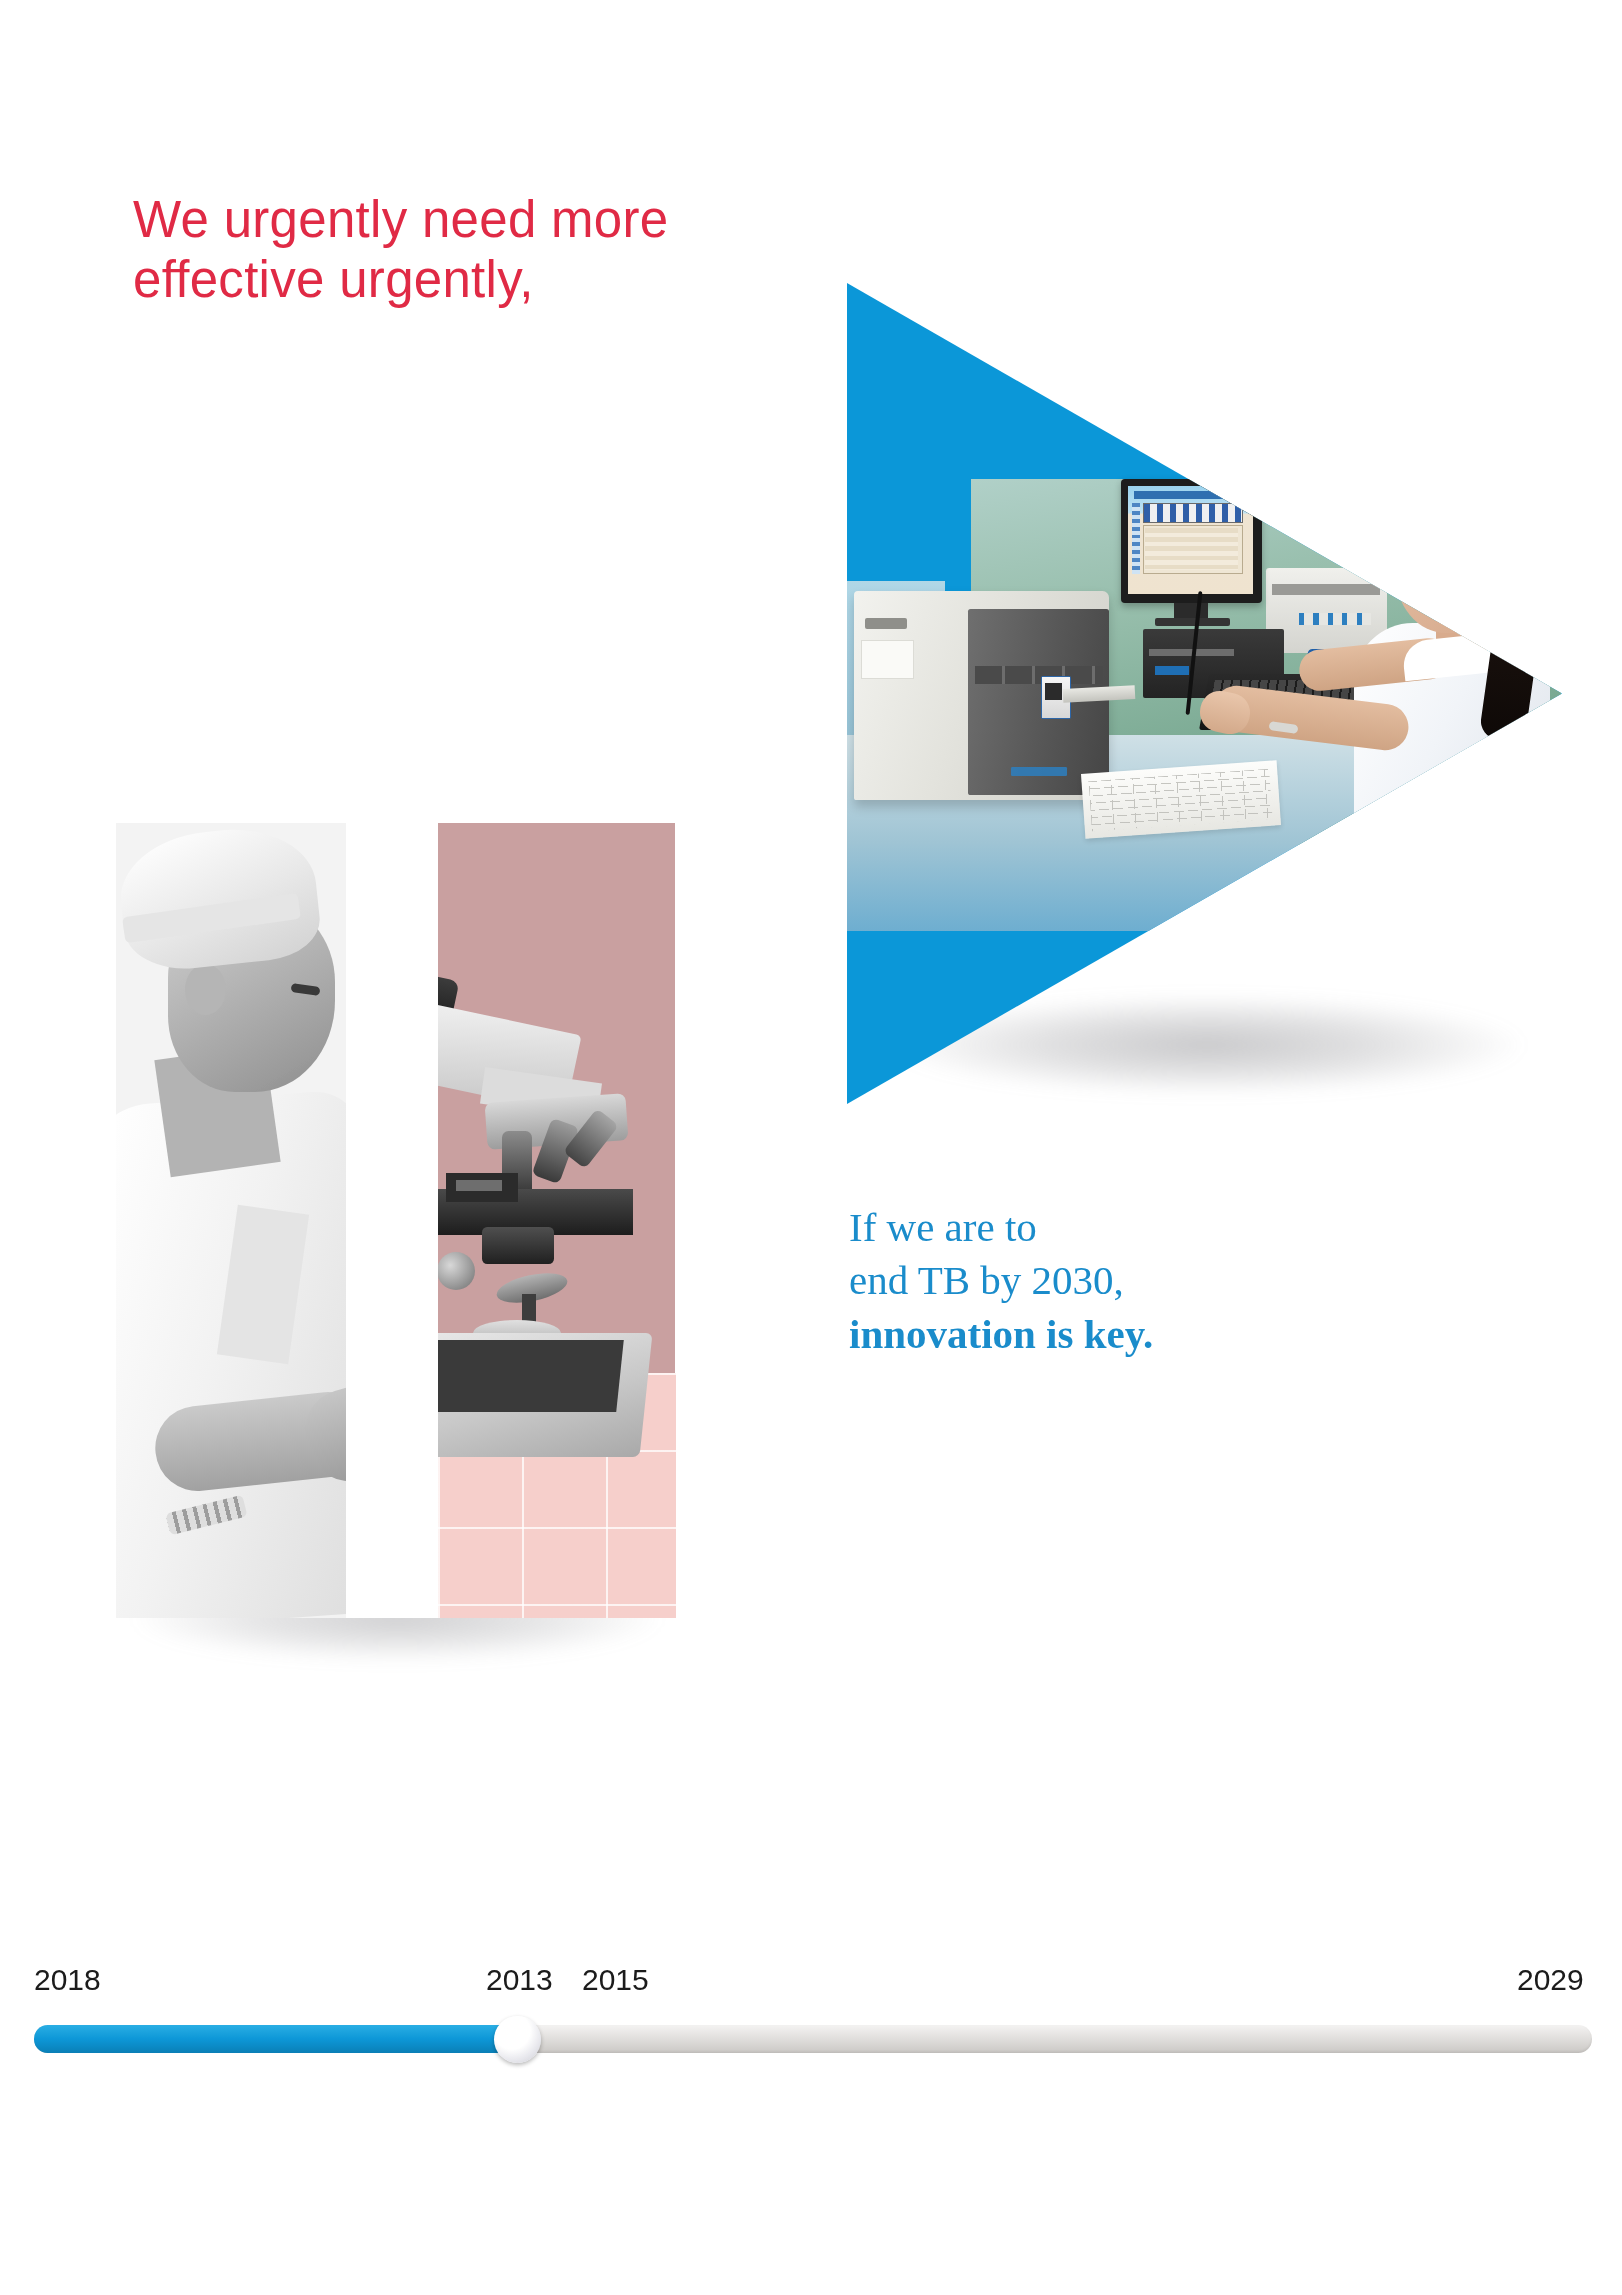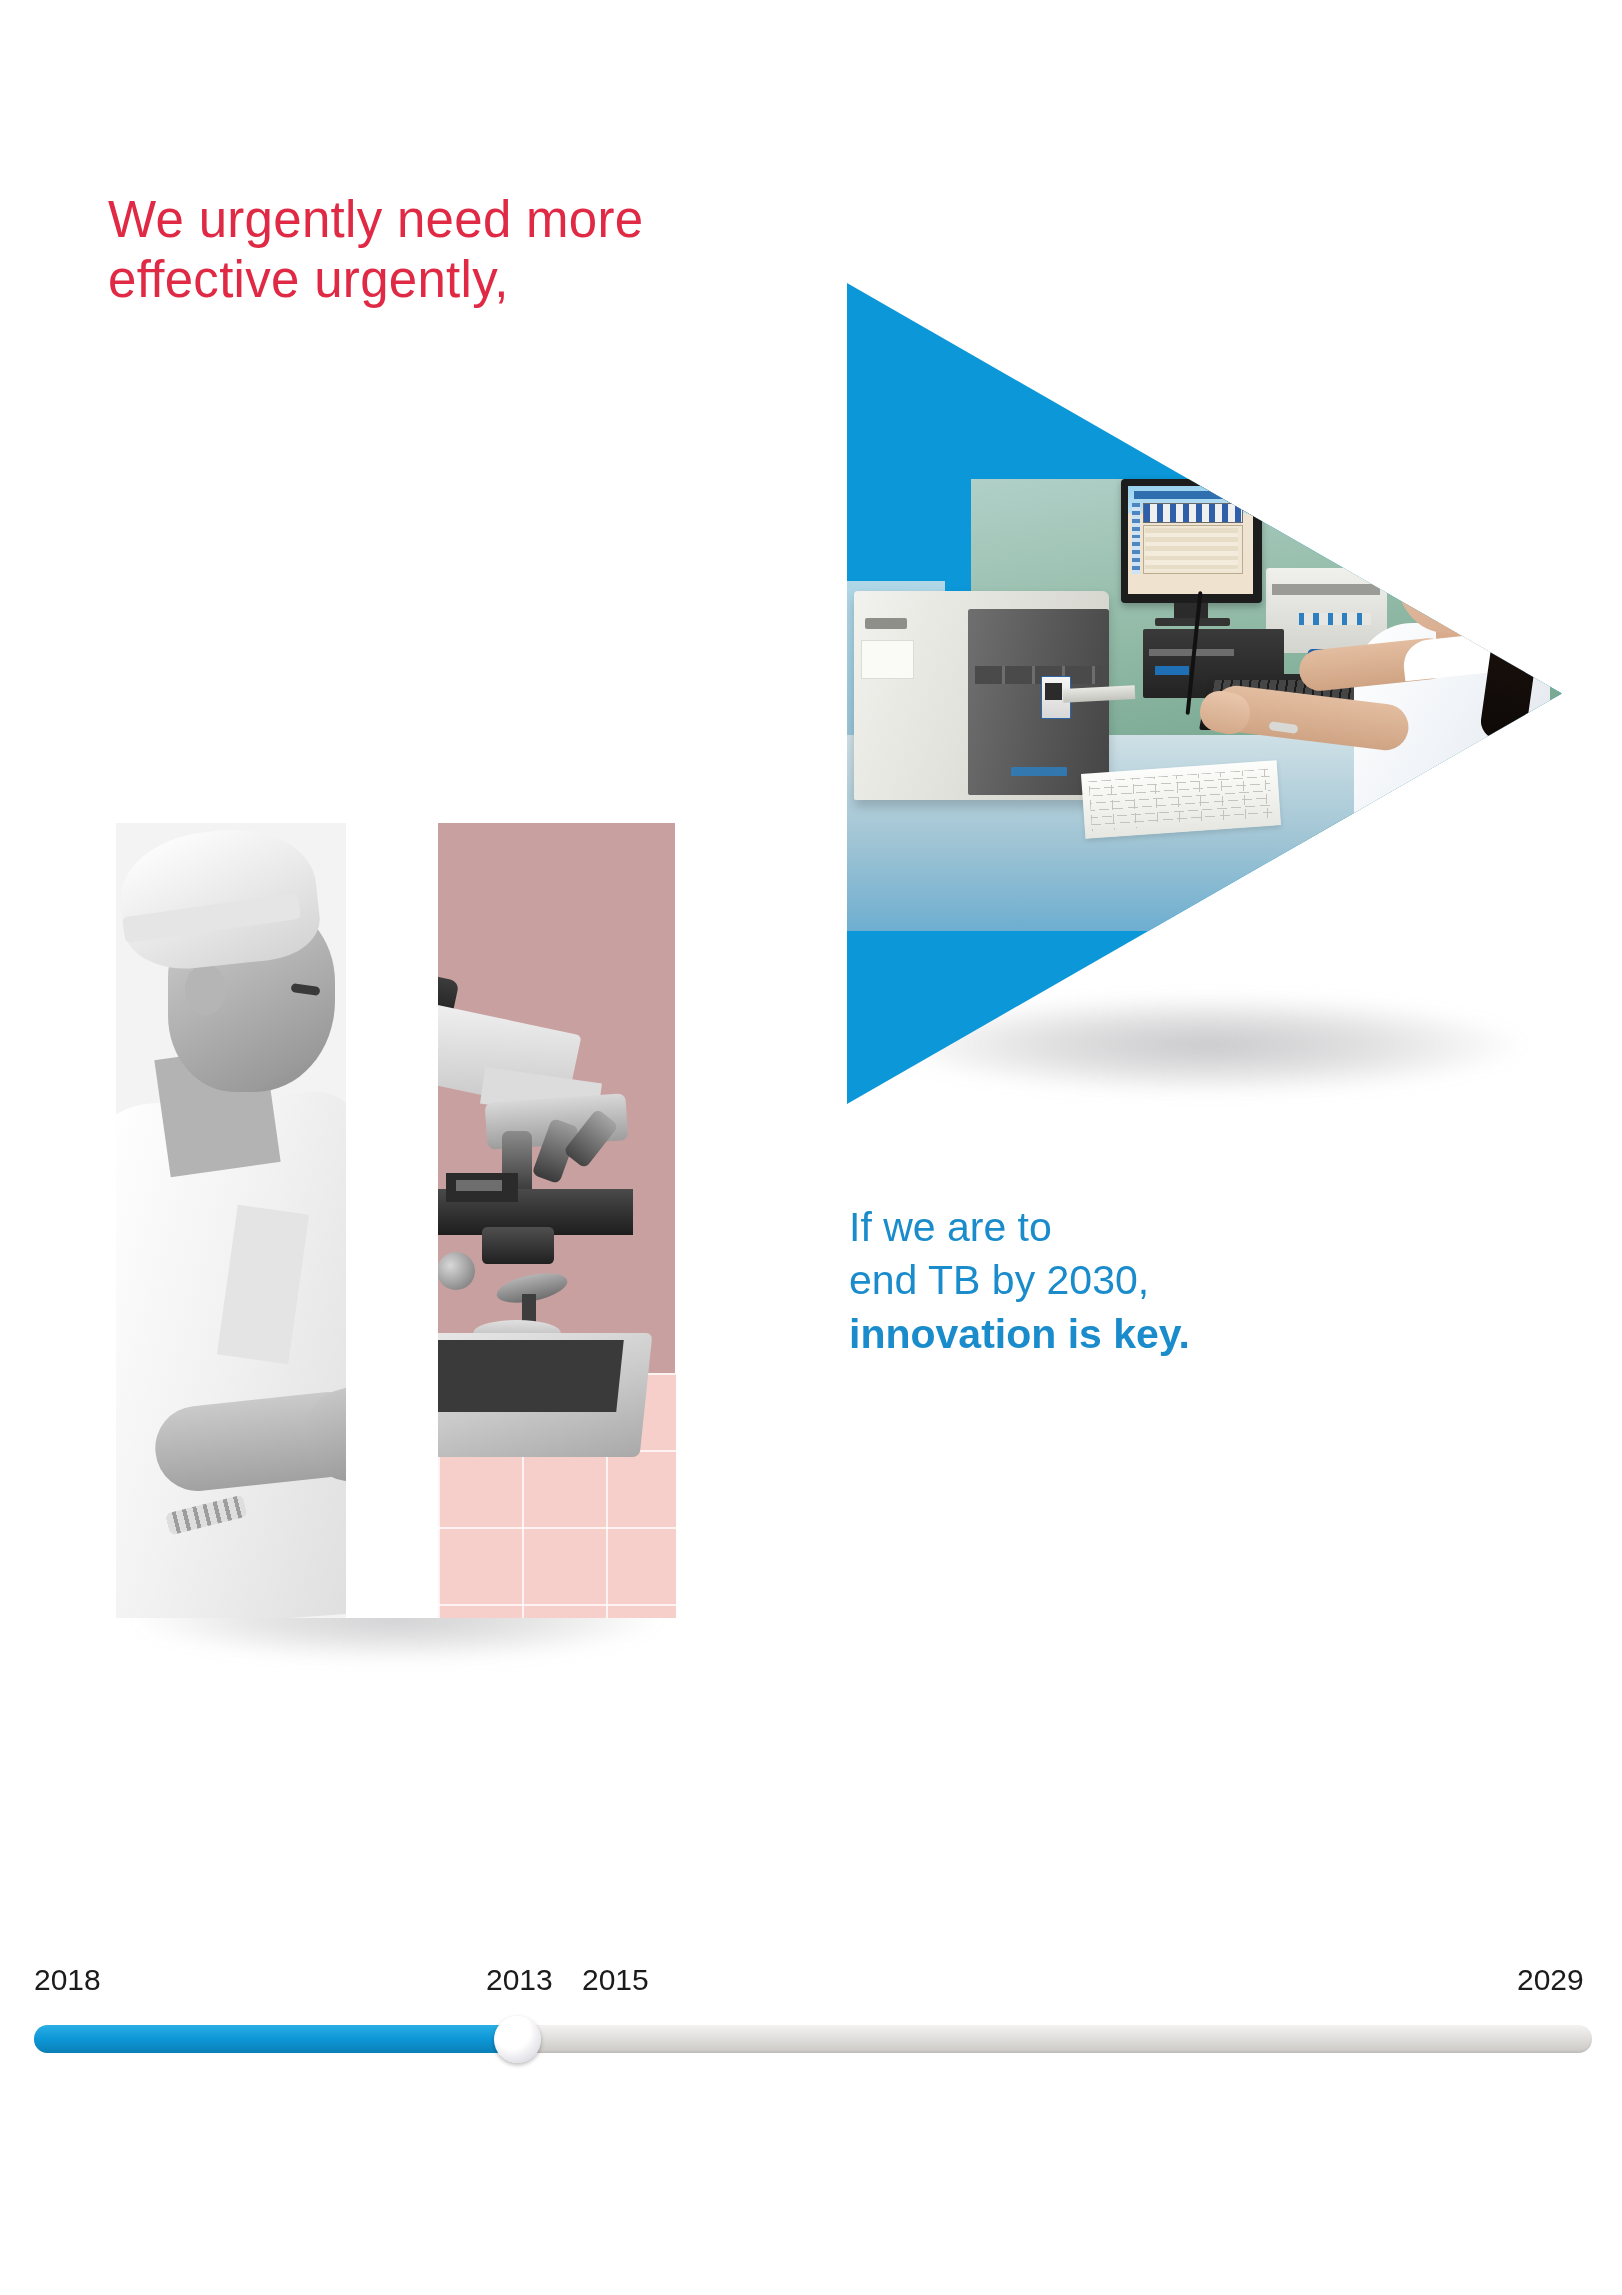--- a/index.html
+++ b/index.html
@@ -7,21 +7,21 @@
     width:1623px;height:2295px;
     background:#ffffff;
     font-family:"Liberation Sans", sans-serif;
     overflow:hidden;
     position:relative;
   }
   .poster{position:absolute;inset:0;width:1623px;height:2295px;background:#fff;overflow:hidden;}
 
   
   .headline{
-    position:absolute;left:108px;top:190px;width:720px;
+    position:absolute;left:133px;top:190px;width:720px;
     font-size:51px;line-height:1.18;font-weight:400;letter-spacing:0.3px;
     color:#E02A45;
     font-family:"Liberation Sans", sans-serif;
   }
   .headline .ln{display:block;white-space:nowrap;}
 
   
   .tri-wrap{
     position:absolute;left:847px;top:283px;width:715px;height:821px;
   }
@@ -160,21 +160,21 @@
     border-radius:21px 21px 18.3px 18.3px;transform:rotate(8deg);
   }
   .tech-neck{position:absolute;left:589px;top:327px;width:51px;height:46px;background:#d8ab8d;}
   .tech-collar{position:absolute;left:556px;top:353px;width:124px;height:39px;background:#fff;border-radius:26px 26px 0 0;transform:rotate(-6deg);}
 
   
   .subhead{
     position:absolute;left:849px;top:1201px;width:654px;
     font-size:41px;line-height:1.30;color:#1A8CCB;
   }
-  .subhead .ln{display:block;white-space:nowrap;}
+  .subhead .ln{display:block;white-space:nowrap;font-family:Liberation Serif, serif;}
   .subhead .bold{font-weight:700;}
 
   
   .left-comp{position:absolute;left:116px;top:823px;width:559px;height:795px;}
   .lc-shadow{
     position:absolute;left:19.6px;top:753px;width:523px;height:85px;
     background:radial-gradient(ellipse at 50% 50%, rgba(120,120,125,.35) 0%, rgba(120,120,125,.18) 40%, rgba(255,255,255,0) 72%);
     filter:blur(7.9px);
   }
   .lc-pink{

